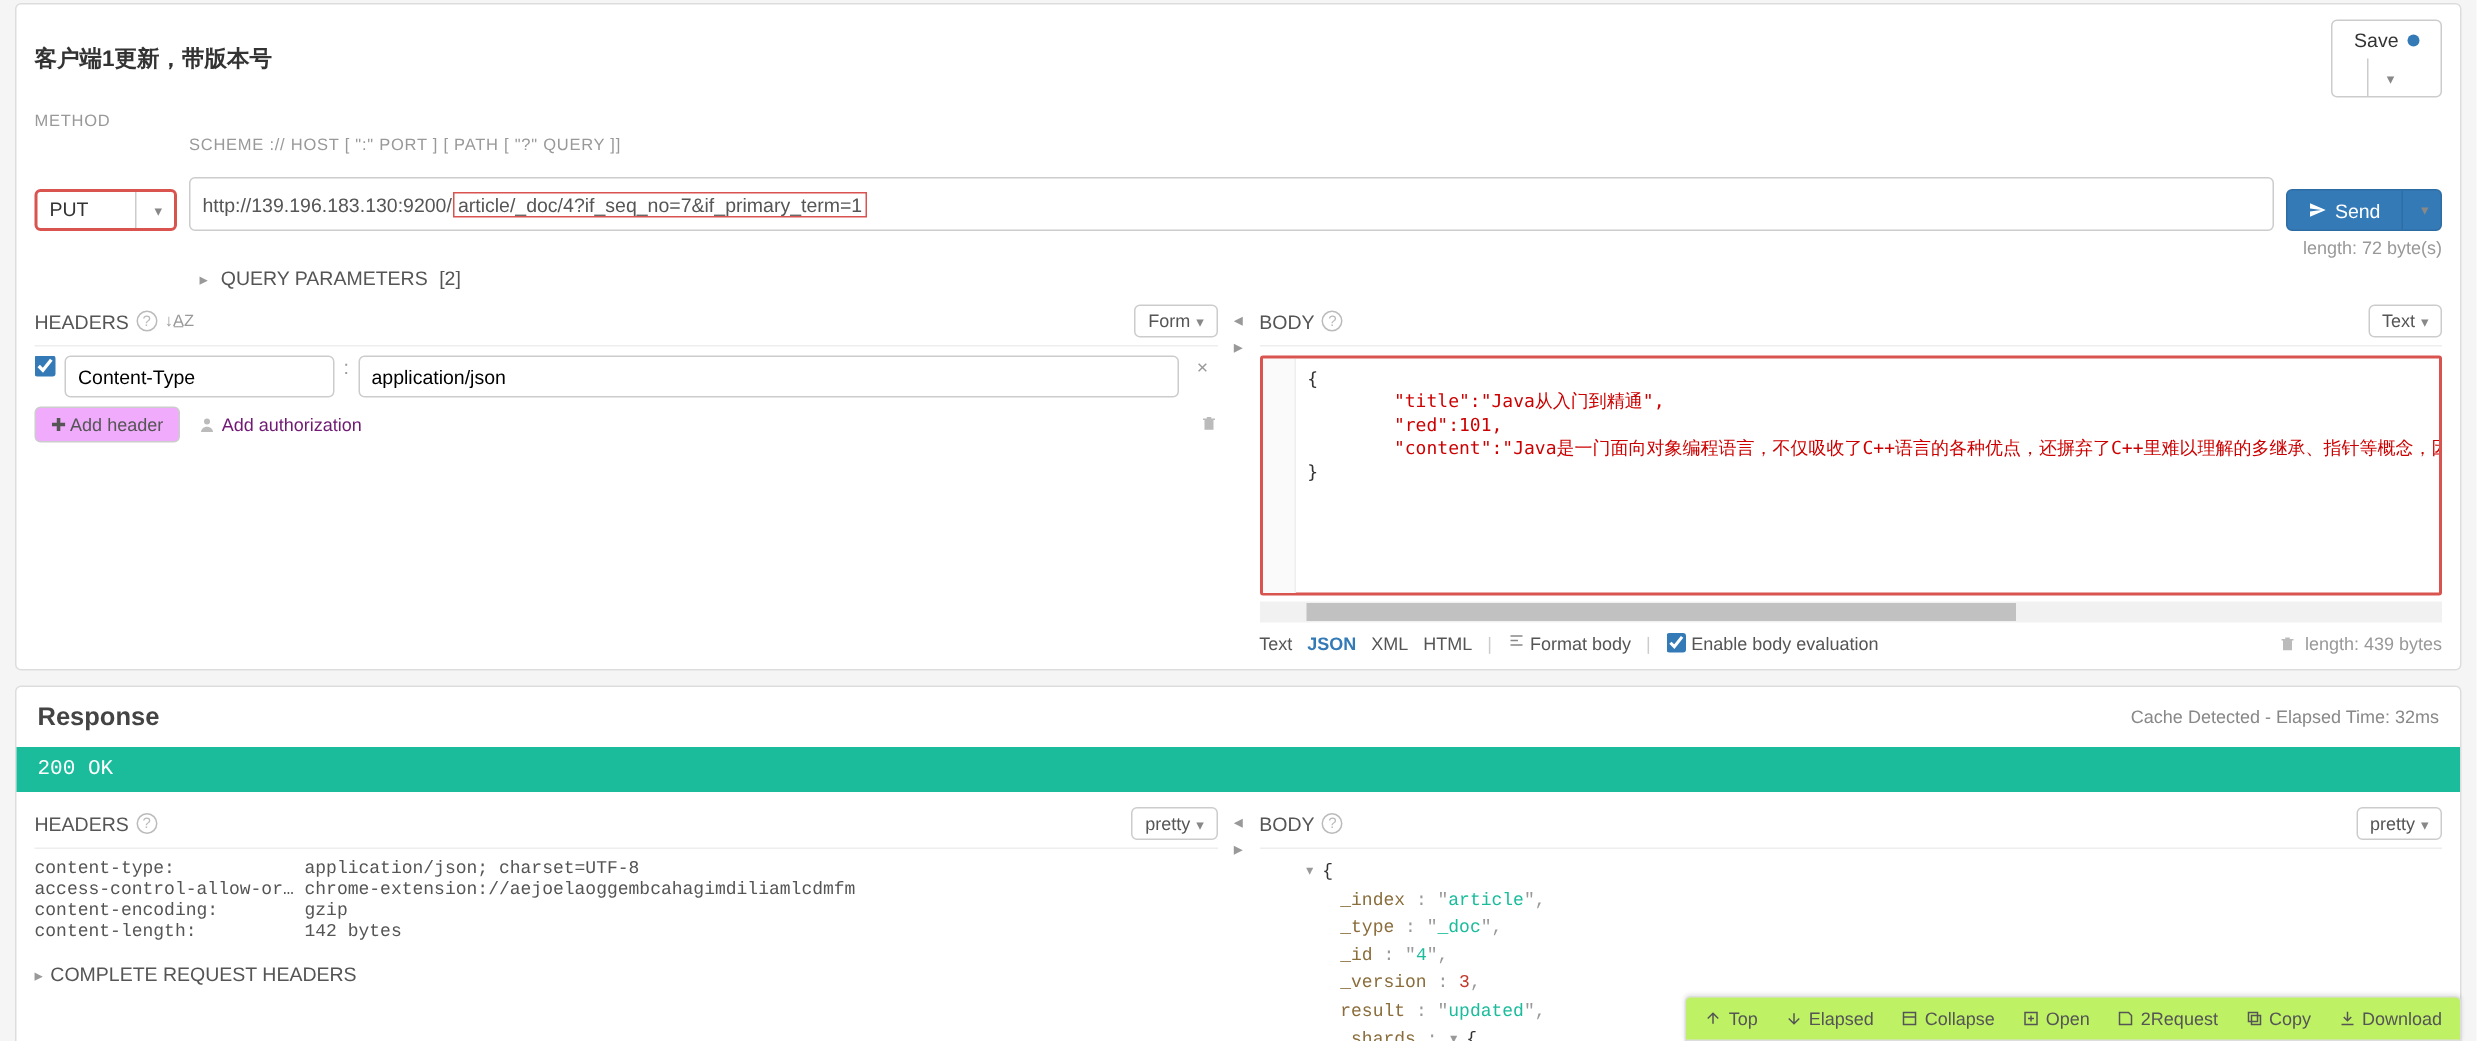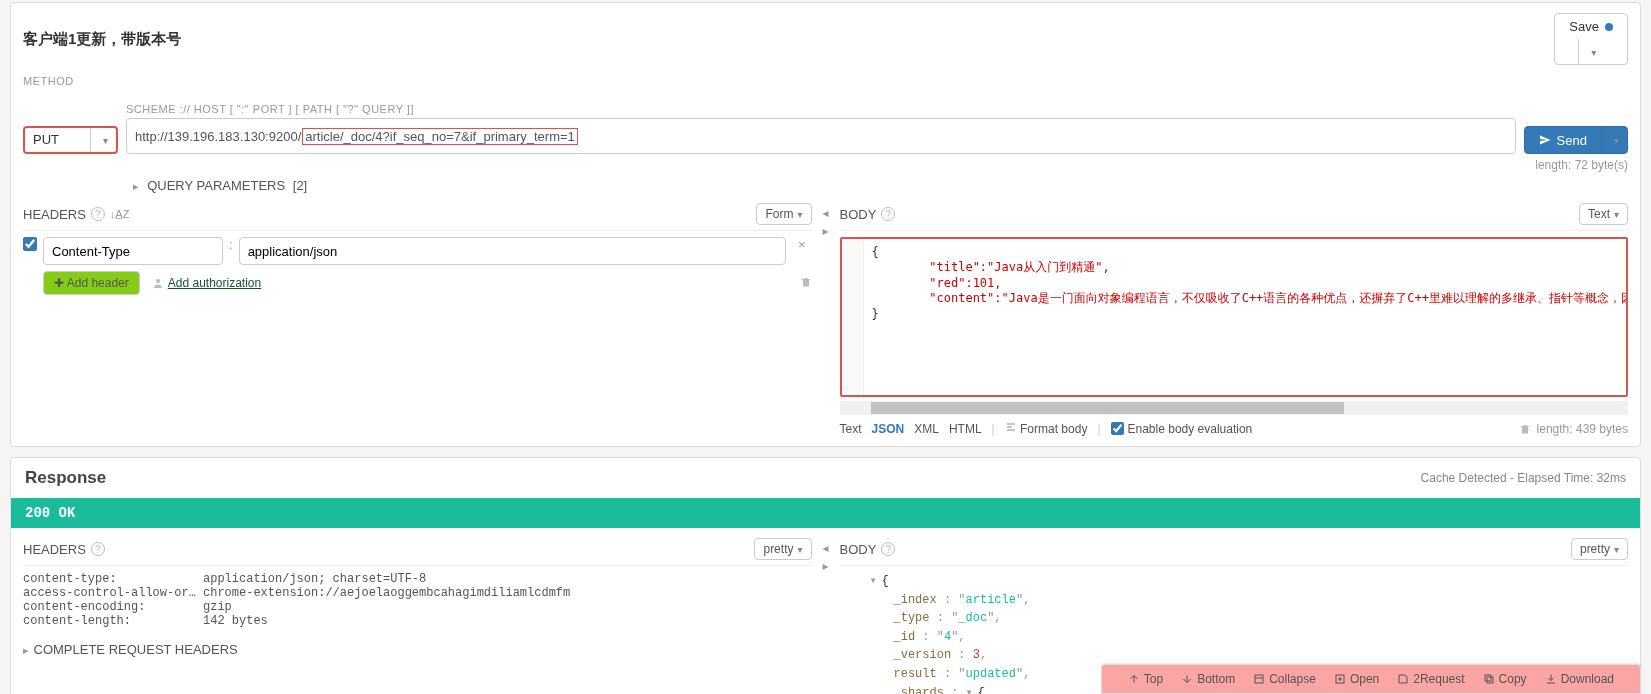--- a/index.html
+++ b/index.html
@@ -12,21 +12,21 @@
 .save-btn .dot { width: 8px; height: 8px; border-radius: 50%; background: #337ab7; display: inline-block; margin-left: 6px; }
 .save-btn .car { padding: 5px 8px; border-left: 1px solid #ccc; cursor: pointer; }
 .method-row { display: flex; align-items: flex-end; gap: 8px; }
 .lbl-small { font-size: 11px; color: #999; letter-spacing: .5px; }
 .col { display: flex; flex-direction: column; gap: 3px; }
 .method-col { min-width: 95px; gap: 39px; }
 .method-sel { display: flex; border: 2px solid #d9534f; border-radius: 4px; height: 28px; }
 .method-sel .val { flex: 1; padding: 4px 8px; font-size: 13px; }
 .method-sel .drop { border-left: 1px solid #ccc; padding: 4px 8px; cursor: pointer; }
 .url-col { flex: 1; }
-.url-wrap { display: flex; align-items: center; border: 1px solid #ccc; border-radius: 4px; height: 28px; padding: 17px 8px; }
+.url-wrap { display: flex; align-items: center; border: 1px solid #ccc; border-radius: 4px; height: 28px; padding: 17px 8px; margin-top: 12px; }
 .url-wrap .host { color: #555; font-size: 13px; }
 .url-wrap .path-box { border: 1px solid #d9534f; padding: 0 2px; font-size: 13px; color: #555; margin-left: 1px; }
 .send-btn { display: flex; align-items: center; background: #337ab7; color: #fff; border: 1px solid #2e6da4; border-radius: 4px; height: 28px; overflow: hidden; }
 .send-btn .main { padding: 0 14px; display: flex; align-items: center; gap: 6px; cursor: pointer; }
 .send-btn .car { border-left: 1px solid #2e6da4; padding: 0 8px; height: 100%; display: flex; align-items: center; cursor: pointer; }
 .len-row { text-align: right; color: #999; font-size: 12px; margin-top: 4px; }
 .qp-row { padding: 6px 0 0 110px; font-size: 13px; color: #555; }
 .caret-r::before { content: "▸"; color: #999; margin-right: 5px; font-size: 11px; }
 .split { display: flex; gap: 0; margin-top: 10px; }
 .left-pane, .right-pane { flex: 1; min-width: 0; }
@@ -37,59 +37,59 @@
 .help-ico { display: inline-flex; width: 14px; height: 14px; border: 1px solid #bbb; border-radius: 50%; align-items: center; justify-content: center; font-size: 10px; color: #bbb; }
 .sort-ico { font-size: 11px; color: #999; }
 .form-sel { border: 1px solid #ccc; border-radius: 4px; padding: 3px 8px; font-size: 12px; color: #555; cursor: pointer; }
 .hdr-row { display: flex; align-items: flex-start; gap: 6px; margin-bottom: 6px; }
 .chk { width: 14px; height: 14px; accent-color: #337ab7; }
 .txt-input { border: 1px solid #ccc; border-radius: 4px; padding: 4px 8px; font-size: 13px; height: 28px; }
 .hdr-key { width: 180px; }
 .hdr-val { flex: 1; }
 .close-x { color: #999; cursor: pointer; padding: 0 6px; }
 .add-row { display: flex; align-items: center; gap: 12px; margin-top: 6px; }
-.add-btn { border: 1px solid #ccc; border-radius: 4px; padding: 4px 10px; font-size: 12px; cursor: pointer; background: #84cc16; color: #555; margin-left: 20px; }
-.add-auth { color: #14532d; font-size: 12px; cursor: pointer; display: flex; align-items: center; gap: 4px; text-decoration: underline; }
+.add-btn { border: 1px solid #ccc; border-radius: 4px; padding: 4px 10px; font-size: 12px; cursor: pointer; background: #f0abfc; color: #555; }
+.add-auth { color: #701a75; font-size: 12px; cursor: pointer; display: flex; align-items: center; gap: 4px; }
 .trash { margin-left: auto; color: #bbb; cursor: pointer; }
 .body-area { border: 2px solid #d9534f; border-radius: 2px; min-height: 160px; padding: 6px 8px; font-family: "Courier New", monospace; font-size: 12px; overflow: auto; position: relative; }
 .body-area pre { white-space: pre; color: #333; }
 .json-k { color: #c00; }
 .body-gutter { position: absolute; left: 0; top: 0; bottom: 0; width: 22px; background: #fafafa; border-right: 1px solid #eee; }
 .body-code { margin-left: 22px; }
 .scroll-track { margin-top: 4px; height: 14px; background: #f1f1f1; display: flex; align-items: center; }
 .scroll-thumb { height: 12px; background: #c1c1c1; width: 60%; margin-left: 4%; }
 .fmt-bar { display: flex; align-items: center; gap: 10px; margin-top: 6px; font-size: 12px; color: #555; }
 .fmt-bar .tab { cursor: pointer; }
 .fmt-bar .tab.active { color: #337ab7; font-weight: bold; }
 .fmt-bar .sep { color: #ccc; }
 .fmt-bar .right { margin-left: auto; display: flex; align-items: center; gap: 6px; color: #999; }
 .chk2 { width: 13px; height: 13px; accent-color: #337ab7; }
 .response-panel { background: #fff; border: 1px solid #ddd; margin: 0 10px 10px 10px; border-radius: 4px; }
 .resp-head { display: flex; justify-content: space-between; align-items: center; padding: 10px 14px; }
 .resp-title { font-size: 17px; font-weight: bold; color: #444; }
 .cache-info { font-size: 12px; color: #888; }
-.status-bar { background: #1abc9c; color: #fff; padding: 7px 14px; font-family: "Courier New", monospace; font-size: 14px; font-weight: bold; }
+.status-bar { background: #1abc9c; color: #fff; padding: 7px 14px; font-family: "Courier New", monospace; font-size: 14px; font-weight: normal; }
 .resp-body { padding: 10px 12px; }
 .resp-split { display: flex; gap: 0; }
 .resp-left, .resp-right { flex: 1; min-width: 0; }
 .mono { font-family: "Courier New", monospace; font-size: 12px; color: #555; }
 .resp-hdr-row { display: flex; }
 .resp-hdr-k { width: 180px; color: #555; white-space: nowrap; overflow: hidden; text-overflow: ellipsis; }
 .resp-hdr-v { flex: 1; color: #555; }
 .complete-hdrs { margin-top: 14px; font-size: 13px; color: #555; cursor: pointer; }
 .complete-hdrs::before { content: "▸"; margin-right: 5px; color: #999; font-size: 11px; }
 .json-tree { font-family: "Courier New", monospace; font-size: 12px; color: #555; line-height: 1.55; padding-left: 30px; }
 .jt-toggle { color: #999; display: inline-block; width: 12px; cursor: pointer; user-select: none; }
 .jt-key { color: #8a6d3b; }
 .jt-str { color: #1abc9c; }
 .jt-num { color: #c0392b; }
 .jt-punc { color: #999; }
 .jt-brace { color: #333; }
 .jt-colon { color: #999; }
-.bottom-bar { position: fixed; bottom: 0; right: 10px; background: #fca5a5; border: 1px solid #ddd; border-radius: 4px 4px 0 0; display: flex; gap: 2px; padding: 4px 18px; font-size: 12px; color: #555; box-shadow: 0 -1px 3px rgba(0,0,0,.1); }
+.bottom-bar { position: fixed; bottom: 0; right: 10px; background: #bef264; border: 1px solid #ddd; border-radius: 4px 4px 0 0; display: flex; gap: 2px; padding: 4px 4px; font-size: 12px; color: #555; box-shadow: 0 -1px 3px rgba(0,0,0,.1); }
 .bottom-bar .bb { display: flex; align-items: center; gap: 4px; padding: 3px 8px; cursor: pointer; }
 svg.ico { width: 12px; height: 12px; }
 .caret-down::after { content: "▾"; margin-left: 4px; font-size: 10px; color: #888; }
 </style>
 </head>
 <body>
 
 <div class="panel">
   <div class="top-row">
     <div class="title">客户端1更新，带版本号</div>
@@ -295,21 +295,21 @@
   <div class="bb">
       <svg class="ico" viewBox="0 0 24 24" fill="none" stroke="#555" stroke-width="2">
         <path d="M12 19V5M5 12l7-7 7 7"></path>
       </svg>
       <span>Top</span>
     </div>
   <div class="bb">
       <svg class="ico" viewBox="0 0 24 24" fill="none" stroke="#555" stroke-width="2">
         <path d="M12 5v14M5 12l7 7 7-7"></path>
       </svg>
-      <span>Bottom</span>
+      <span>Elapsed</span>
     </div>
   <div class="bb">
       <svg class="ico" viewBox="0 0 24 24" fill="none" stroke="#555" stroke-width="2">
         <rect x="4" y="4" width="16" height="16"></rect>
         <path d="M4 10h16"></path>
       </svg>
       <span>Collapse</span>
     </div>
   <div class="bb">
       <svg class="ico" viewBox="0 0 24 24" fill="none" stroke="#555" stroke-width="2">

